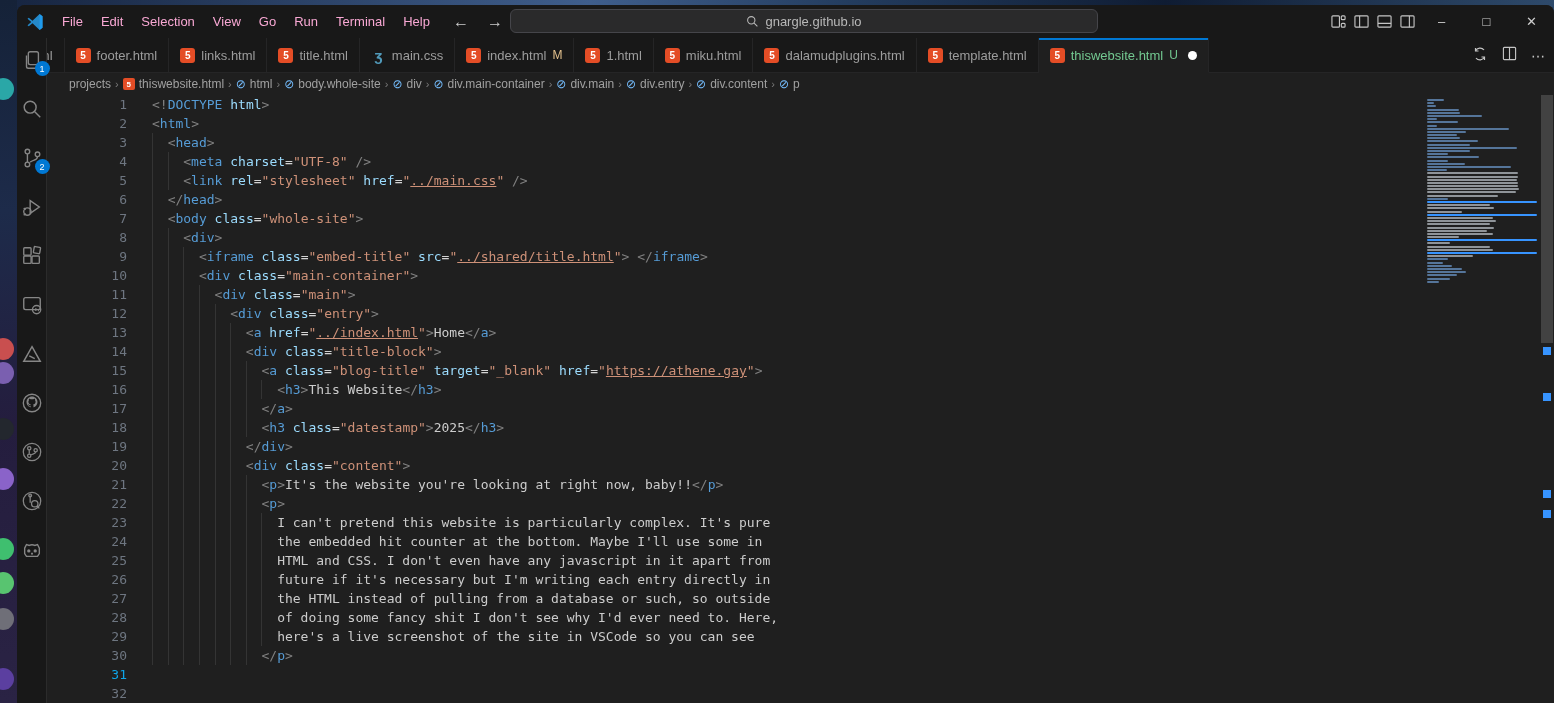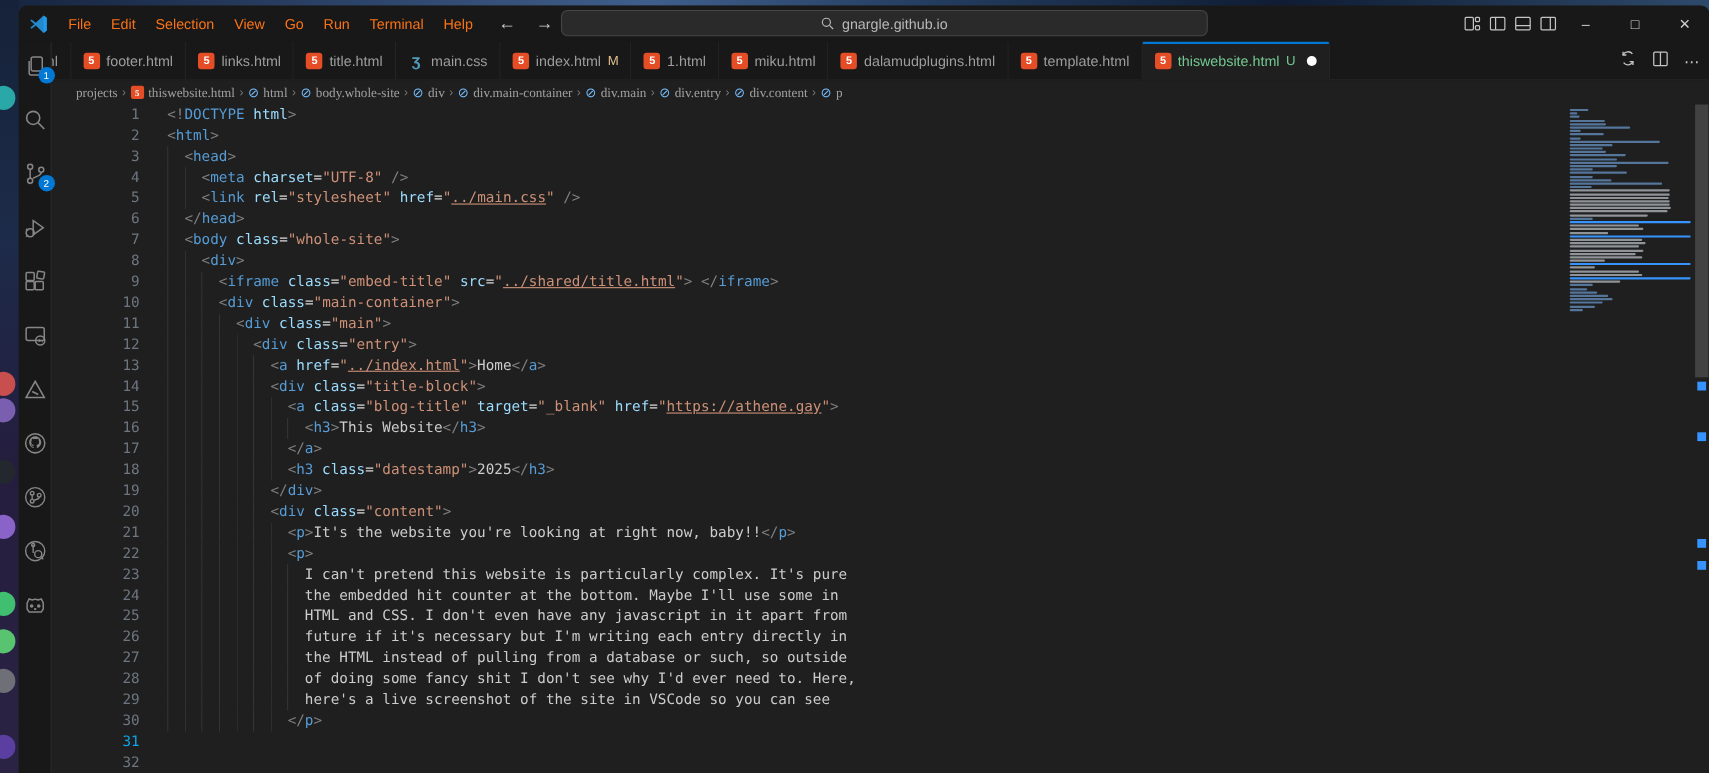--- a/index.html
+++ b/index.html
@@ -15,21 +15,21 @@
   .desk-dot { position:absolute; width:22px; height:22px; border-radius:50%; left:-8px; }
 
   
   .window { position:absolute; left:17px; top:5px; right:0; bottom:0;
     background:#1f1f1f; border-radius:8px 8px 0 0; overflow:hidden; }
 
   
   .titlebar { position:relative; height:33px; background:#181818; display:flex; align-items:center; }
   .vscode-logo { width:20px; height:20px; margin:0 8px 0 8px; }
   .menus { display:flex; }
-  .menu-item { font-size:13px; color:#f97316; padding:0 9px; line-height:33px; cursor:default; }
+  .menu-item { font-size:13px; color:#f9a8d4; padding:0 9px; line-height:33px; cursor:default; }
   .nav-arrow { position:absolute; top:0; line-height:33px; font-size:16px; color:#cccccc; width:20px; text-align:center; }
   .command-center { position:absolute; left:493px; top:4px; width:588px; height:24px;
     background:#2a2a2b; border:1px solid #45454a; border-radius:6px;
     display:flex; align-items:center; justify-content:center; gap:6px;
     color:#b8b8b8; font-size:13px; }
   .tb-right { position:absolute; right:0; top:0; height:33px; display:flex; align-items:center; }
   .layout-icon { width:23px; height:33px; display:flex; align-items:center; justify-content:center; color:#c5c5c5; }
   .win-ctrl { width:45px; height:33px; display:flex; align-items:center; justify-content:center; color:#d0d0d0; font-size:13px; }
 
   
@@ -42,21 +42,21 @@
     display:flex; align-items:center; justify-content:center; font-family:"Liberation Sans",sans-serif; }
   .fico.html5 { background:#e44d26; }
   .fico.css { background:transparent; color:#519aba; font-size:15px; }
   .tab-badge { font-size:12px; }
   .tab-dot { width:9px; height:9px; border-radius:50%; background:#ffffff; margin-left:4px; }
   .editor-actions { position:absolute; right:8px; top:0; height:35px; display:flex; align-items:center; gap:14px; color:#c5c5c5; }
 
   
   .breadcrumb { height:22px; background:#1f1f1f; display:flex; align-items:center; padding-left:52px;
     font-size:12px; color:#a0a0a0; }
-  .bc-item { display:flex; align-items:center; gap:4px;font-family:Liberation Serif, serif; }
+  .bc-item { display:flex; align-items:center; gap:4px; }
   .bc-sep { color:#7a7a7a; margin:0 4px; font-size:11px; }
   .bc-sym { color:#75beff; font-size:12px; line-height:1; }
   .bc-fico { width:12px; height:12px; border-radius:2px; background:#e44d26; color:#fff; font-size:8px; font-weight:bold;
     display:flex; align-items:center; justify-content:center; }
 
   
   .main { position:absolute; left:30px; top:90px; right:0; bottom:0; background:#1f1f1f; }
 
   
   .activitybar { position:absolute; left:0; top:33px; width:30px; bottom:0; background:#181818;

